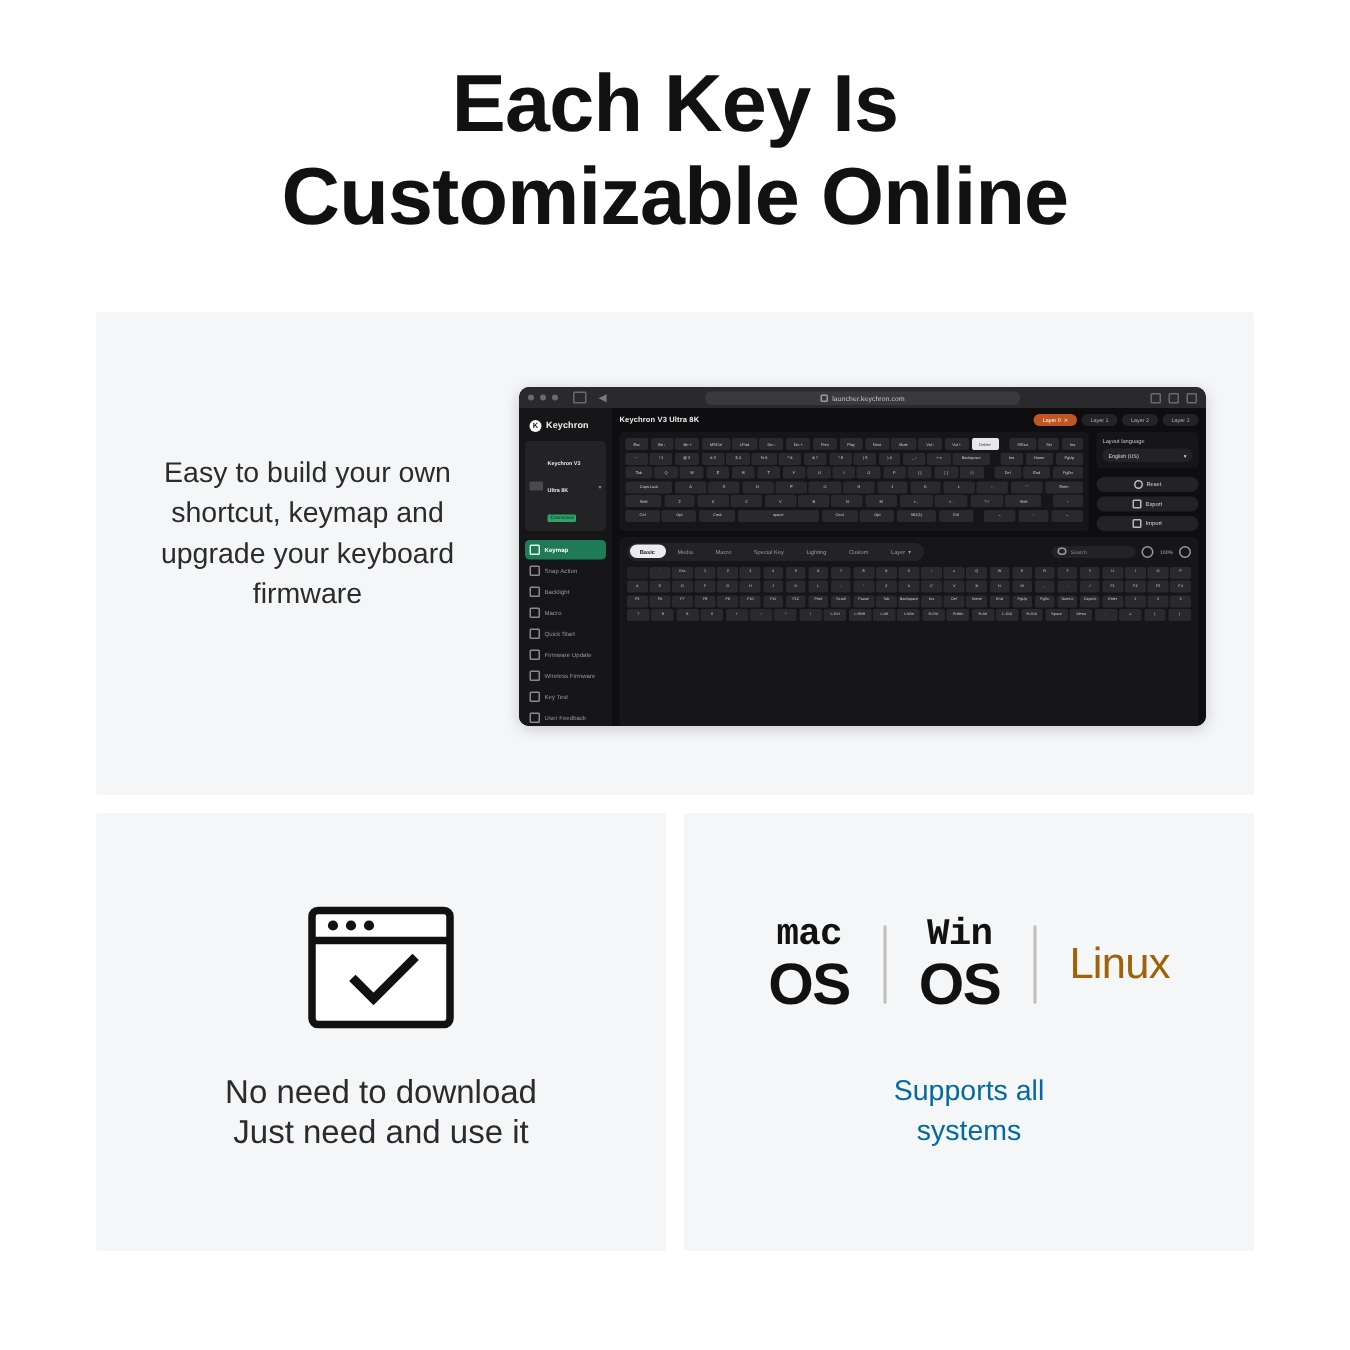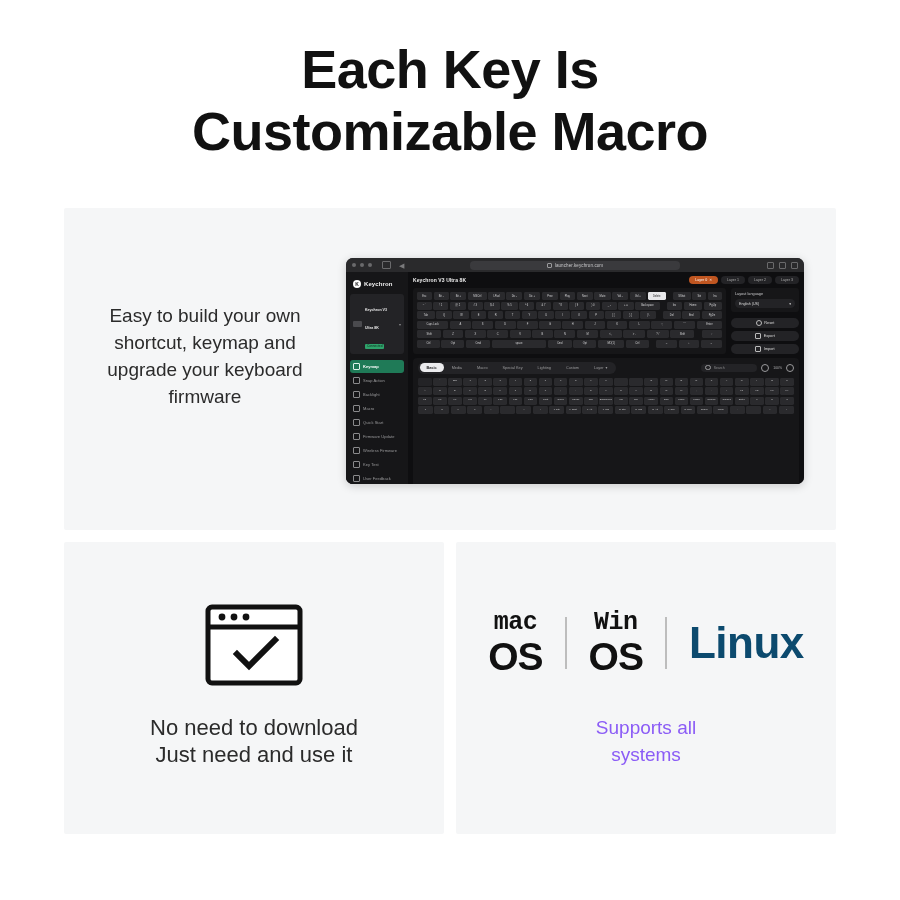--- a/index.html
+++ b/index.html
@@ -196,35 +196,35 @@
     position:absolute;left:84px;top:714px;width:340px;text-align:center;
     font-size:22px;line-height:27px;color:#2b2b2b;
   }
   .os-row{
     position:absolute;left:476px;top:604px;width:340px;height:78px;
     display:flex;align-items:center;justify-content:center;gap:0;
   }
   .os-item{display:flex;flex-direction:column;align-items:center;line-height:1;}
   .os-small{font-size:25px;font-weight:600;letter-spacing:-0.5px;color:#111;font-family:Liberation Mono, monospace;}
   .os-big{font-size:39px;font-weight:700;letter-spacing:-1px;color:#111;margin-top:2px;}
-  .os-single{font-size:44px;font-weight:700;letter-spacing:-0.5px;color:#0c4a6e;}
+  .os-single{font-size:29px;font-weight:400;letter-spacing:-0.5px;color:#a16207;}
   .os-div{width:2px;height:52px;background:#bdbdbd;margin:0 22px;}
   .br-copy{
     position:absolute;left:476px;top:714px;width:340px;text-align:center;
-    font-size:19px;line-height:27px;color:#8b5cf6;
+    font-size:19px;line-height:27px;color:#0369a1;
   }
 </style>
 </head>
 <body>
 
 <div class="page">
 
   <div class="headline">
     <span>Each Key Is</span>
-    <span class="l2">Customizable Macro</span>
+    <span class="l2">Customizable Online</span>
   </div>
 
   <div class="card" id="card-top"></div>
 
   <div class="left-copy">Easy to build your own shortcut, keymap and upgrade your keyboard firmware</div>
 
   <div class="browser">
 
     <div class="bw-chrome">
       <span class="dot r"></span>

